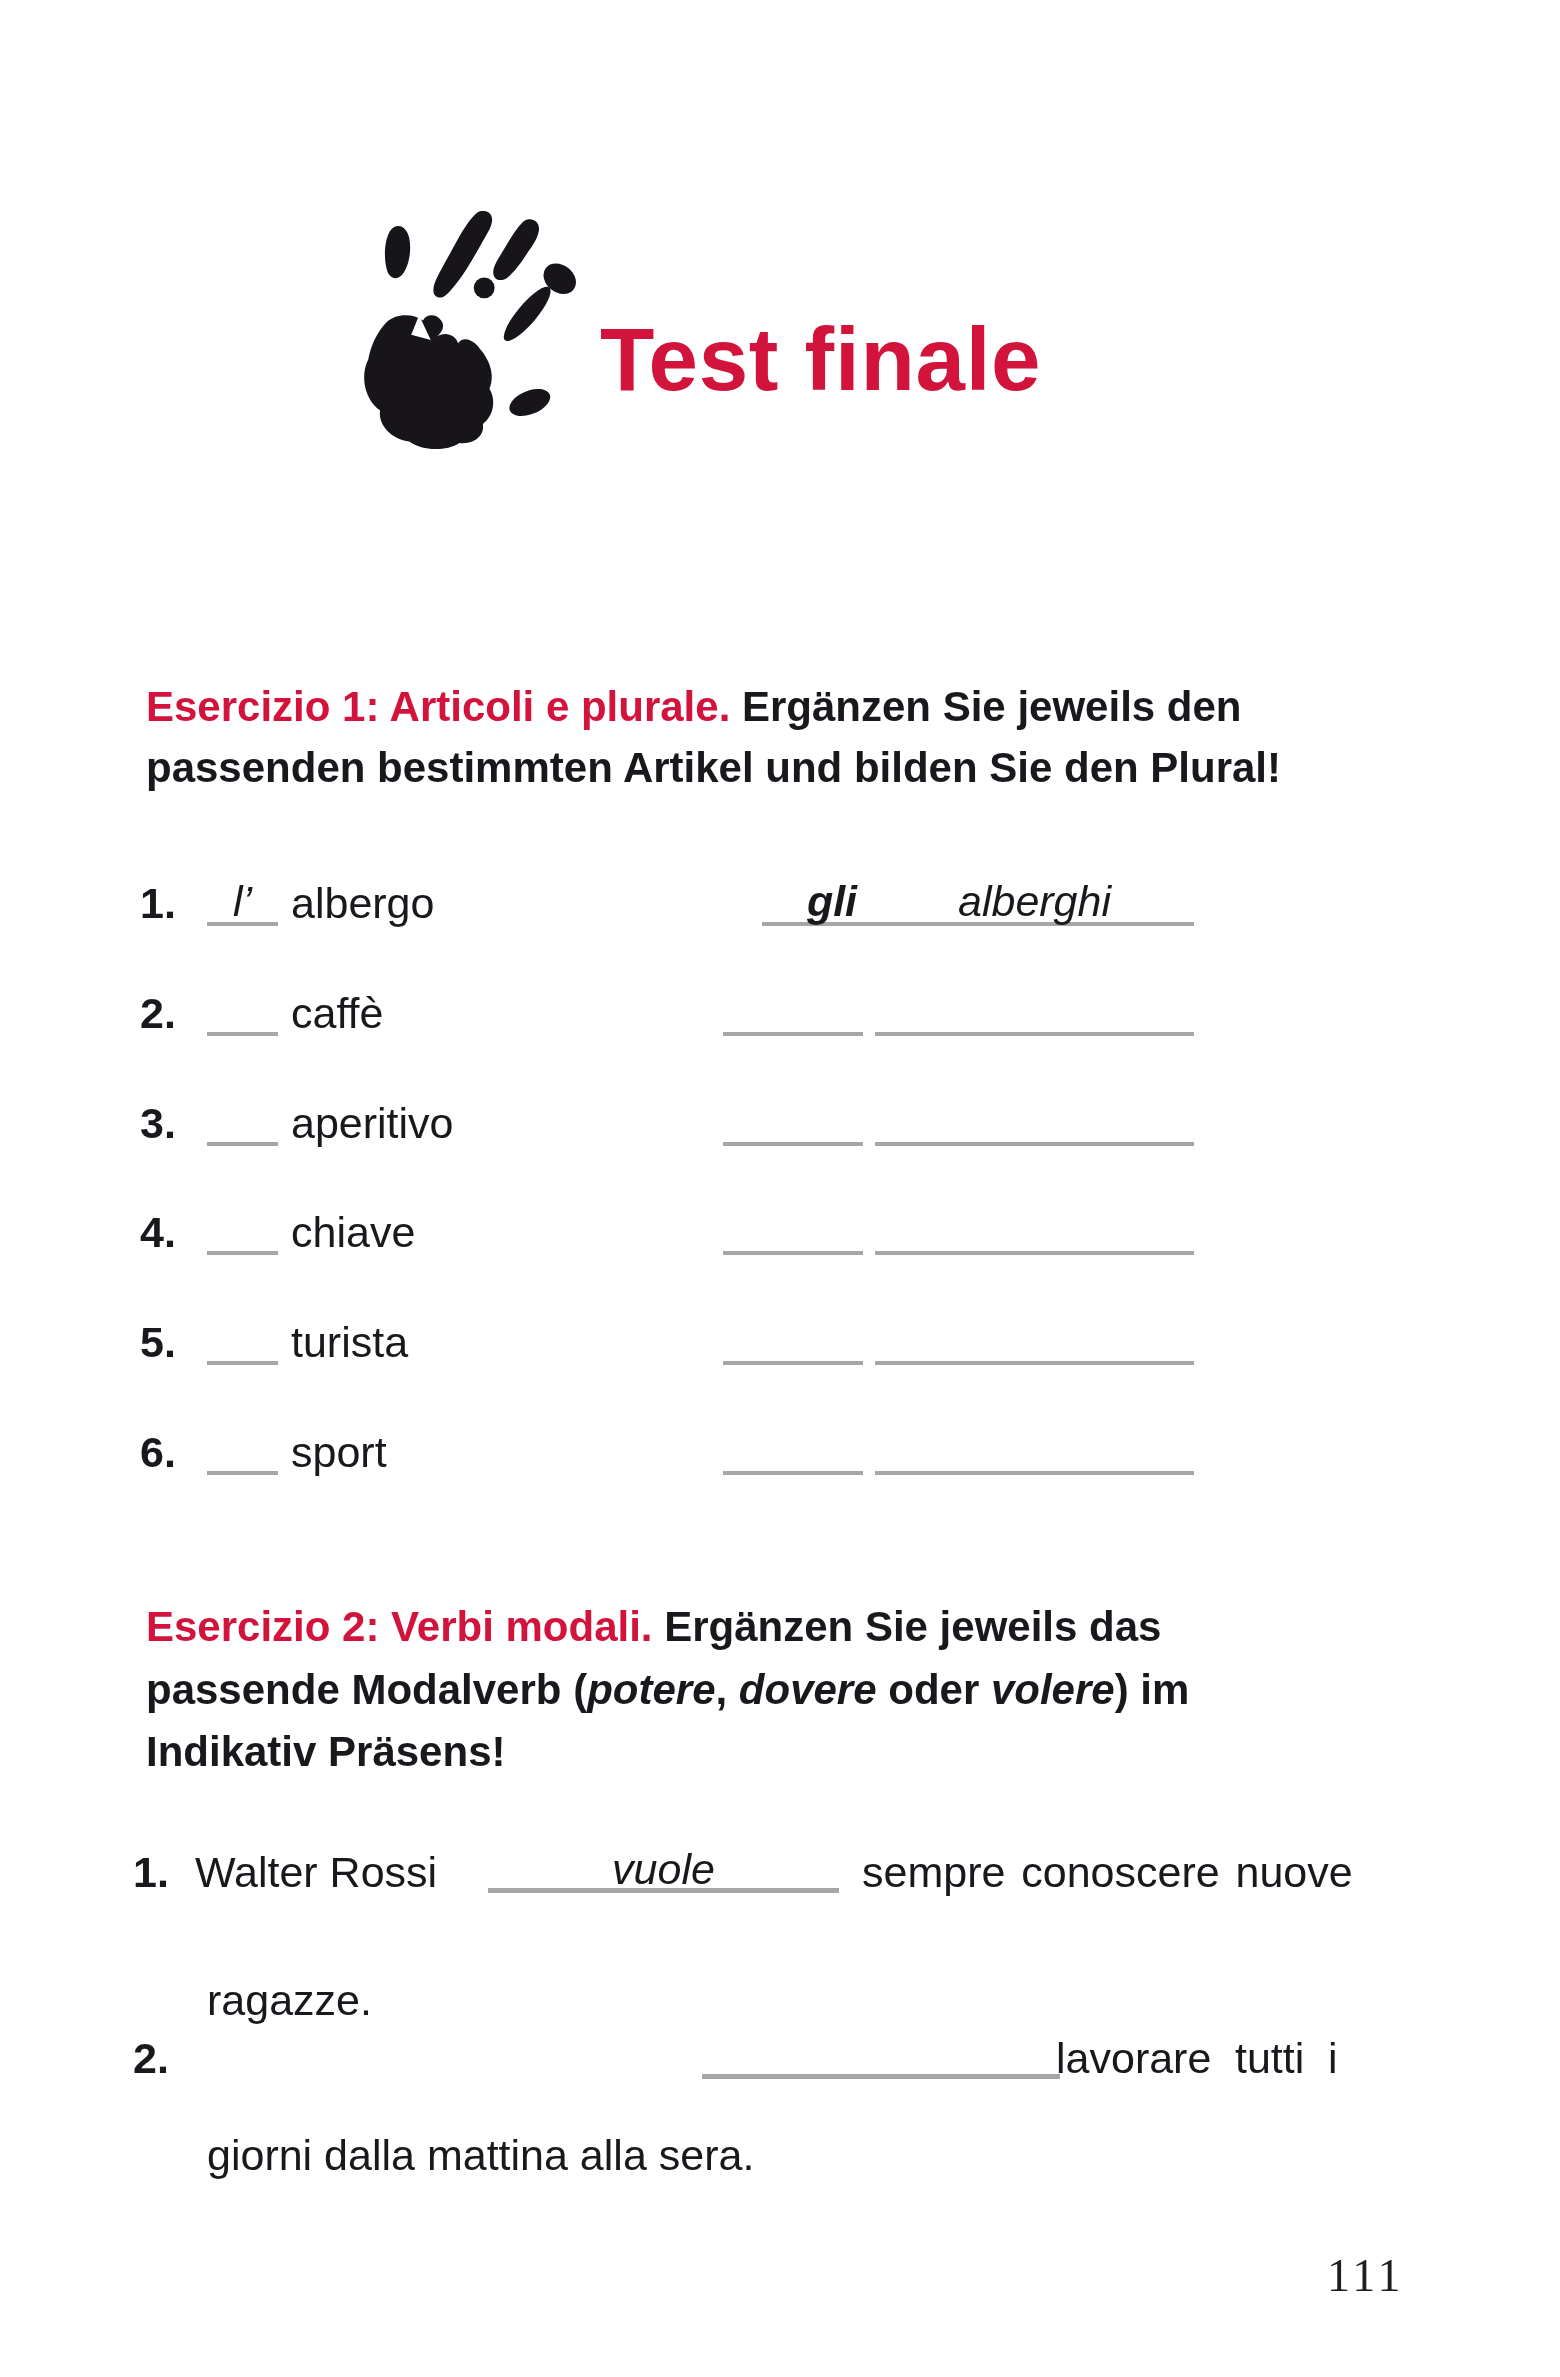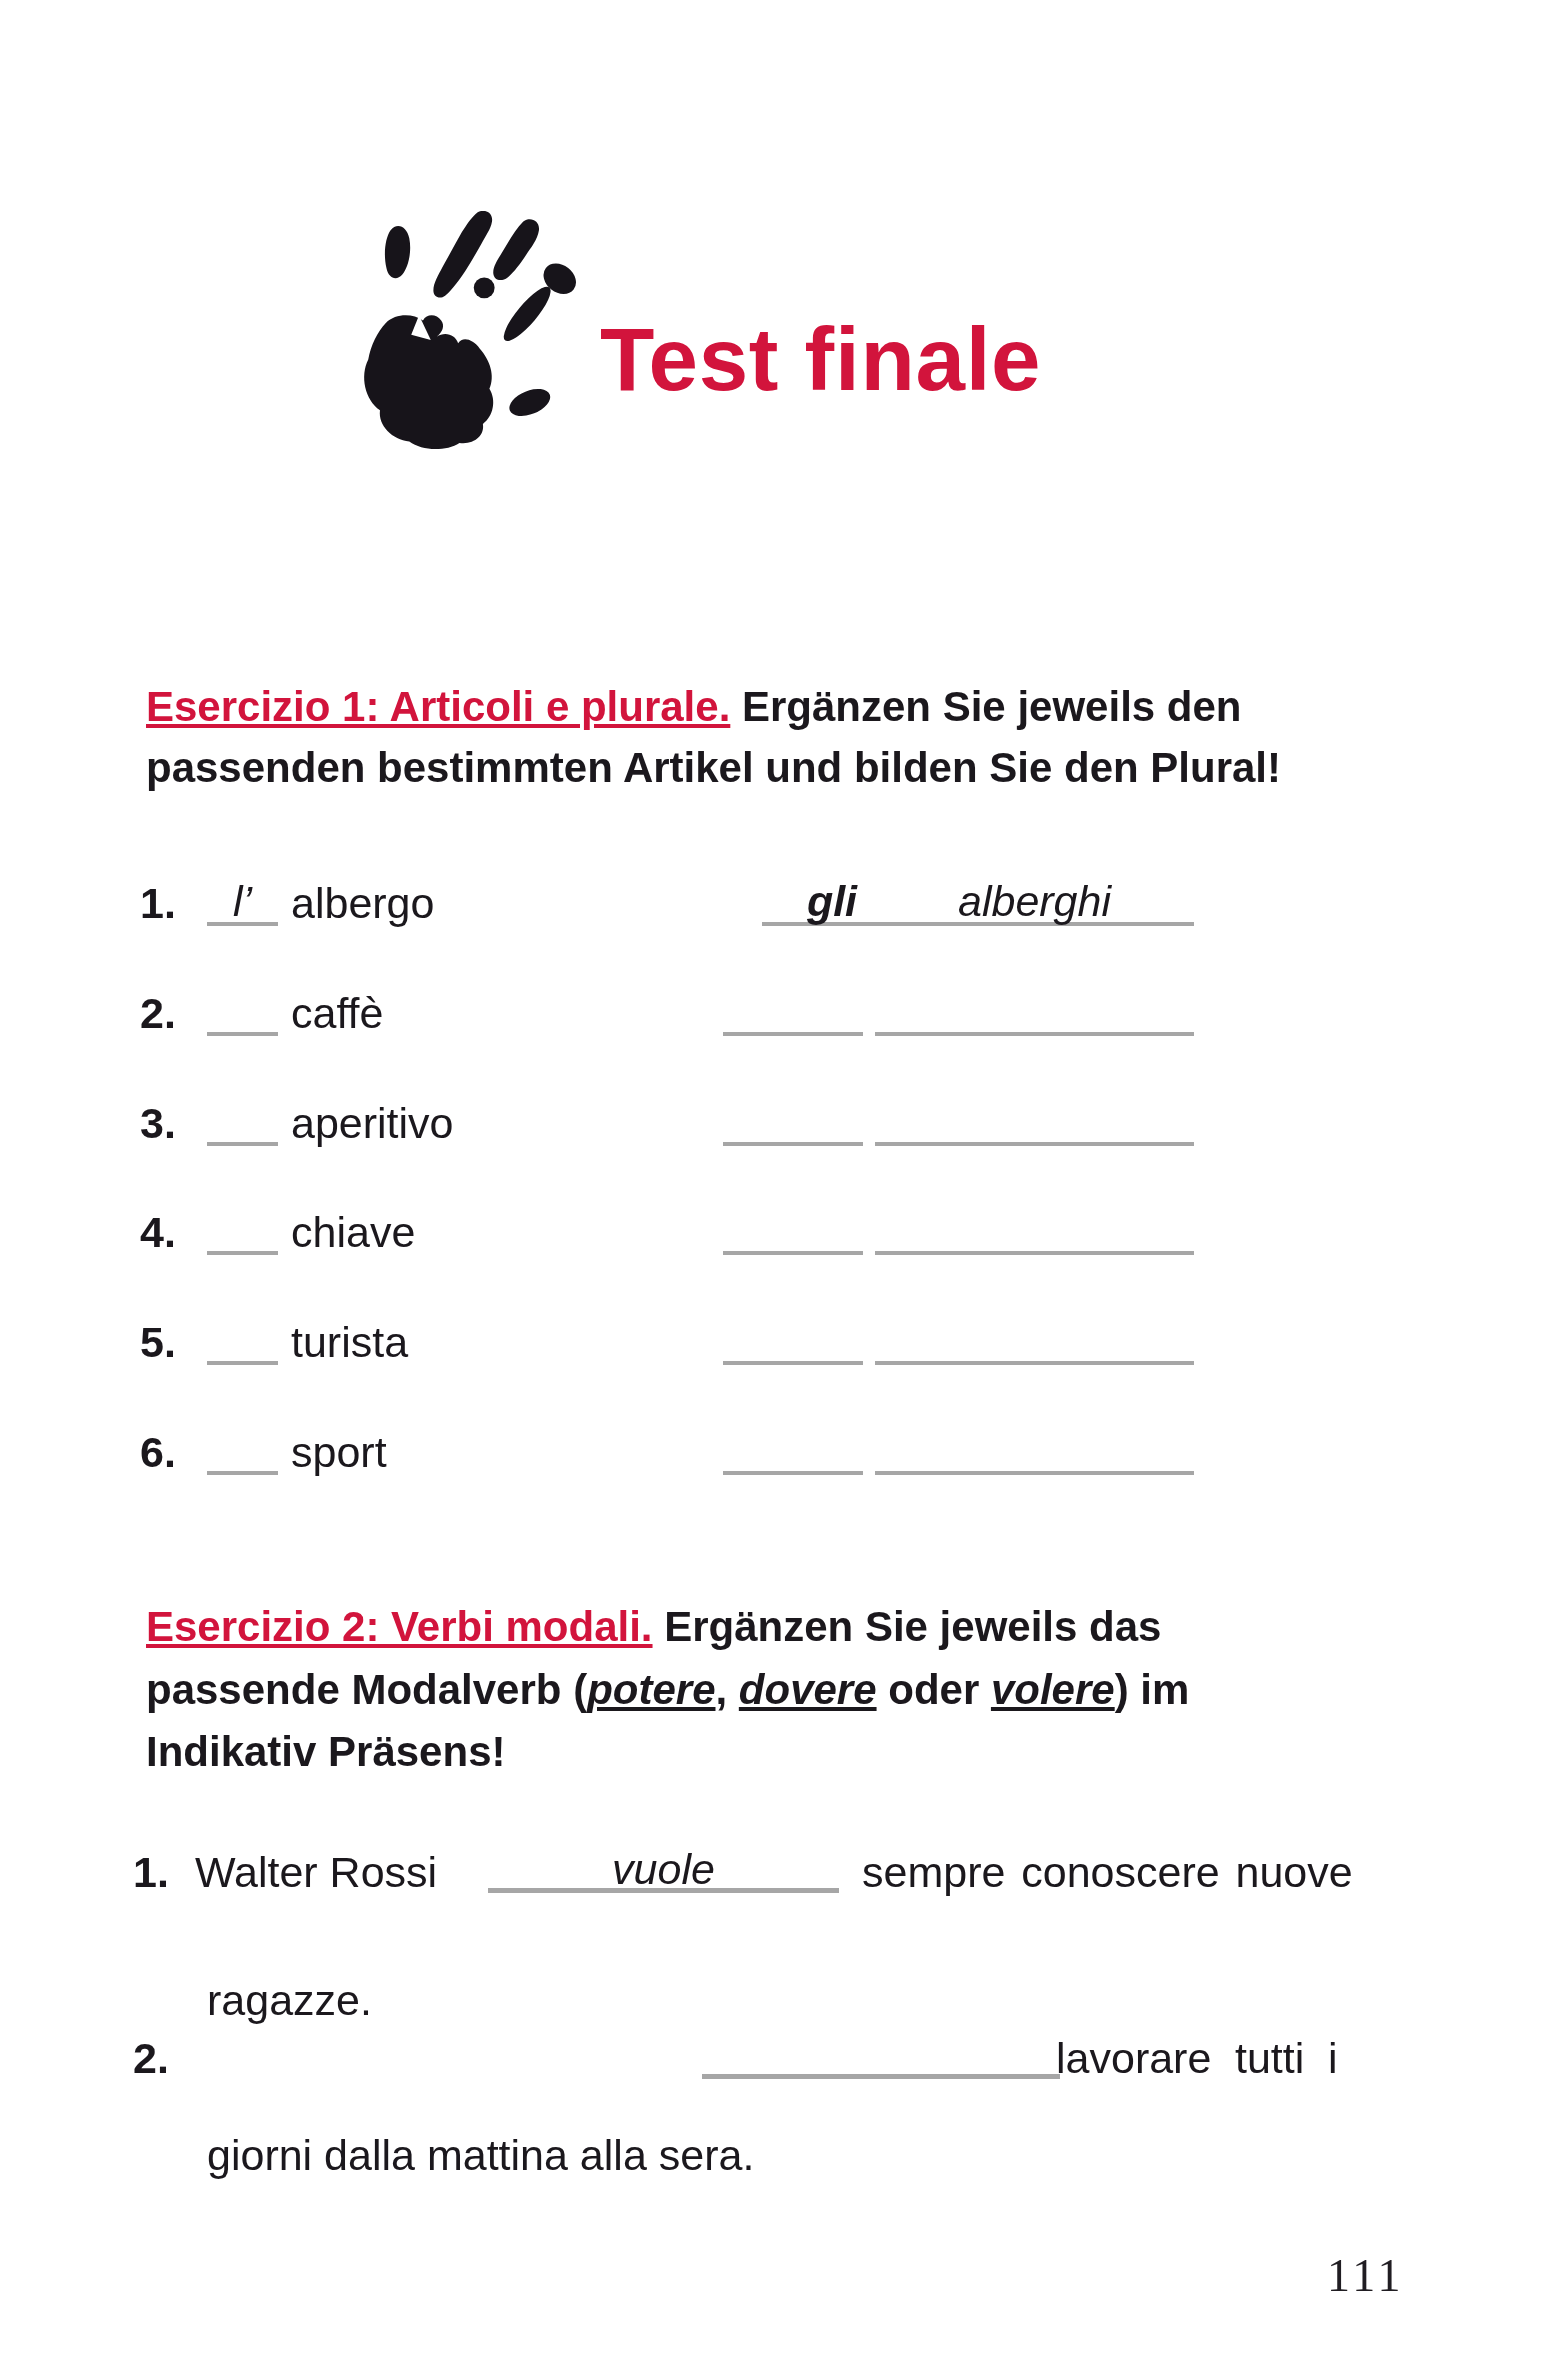--- a/index.html
+++ b/index.html
@@ -7,23 +7,23 @@
     width:1561px;height:2377px;position:relative;background:#ffffff;
     font-family:"Liberation Sans",sans-serif;color:var(--ink,#1b181d);
     overflow:hidden;
   }
   .abs{position:absolute;white-space:nowrap;}
   .title{
     font-size:89px;line-height:89px;font-weight:bold;
     color:var(--accent,#d2143c);letter-spacing:0.7px;
   }
   .h-line{font-size:42px;line-height:42px;font-weight:bold;}
-  .h-red{color:var(--accent,#d2143c);text-decoration:underline;}
+  .h-red{color:var(--accent,#d2143c);}
   .h-black{color:var(--ink,#1b181d);}
-  .h-black i{font-style:italic;text-decoration:underline;}
+  .h-black i{font-style:italic;}
   .row{position:absolute;height:47px;width:1561px;left:0;}
   .row .num{position:absolute;left:140px;font-size:43px;line-height:43px;font-weight:bold;}
   .row .word{position:absolute;left:291px;font-size:43px;line-height:43px;}
   .blank{
     position:absolute;top:0;height:40px;
     border-bottom:4.6px solid var(--uline,#a6a6a6);
     text-align:center;font-size:43px;line-height:39px;font-style:italic;
   }
   .ex2line{position:absolute;height:47px;width:1561px;left:0;font-size:43px;line-height:43px;}
   .ex2line .num{position:absolute;left:133px;font-weight:bold;}

